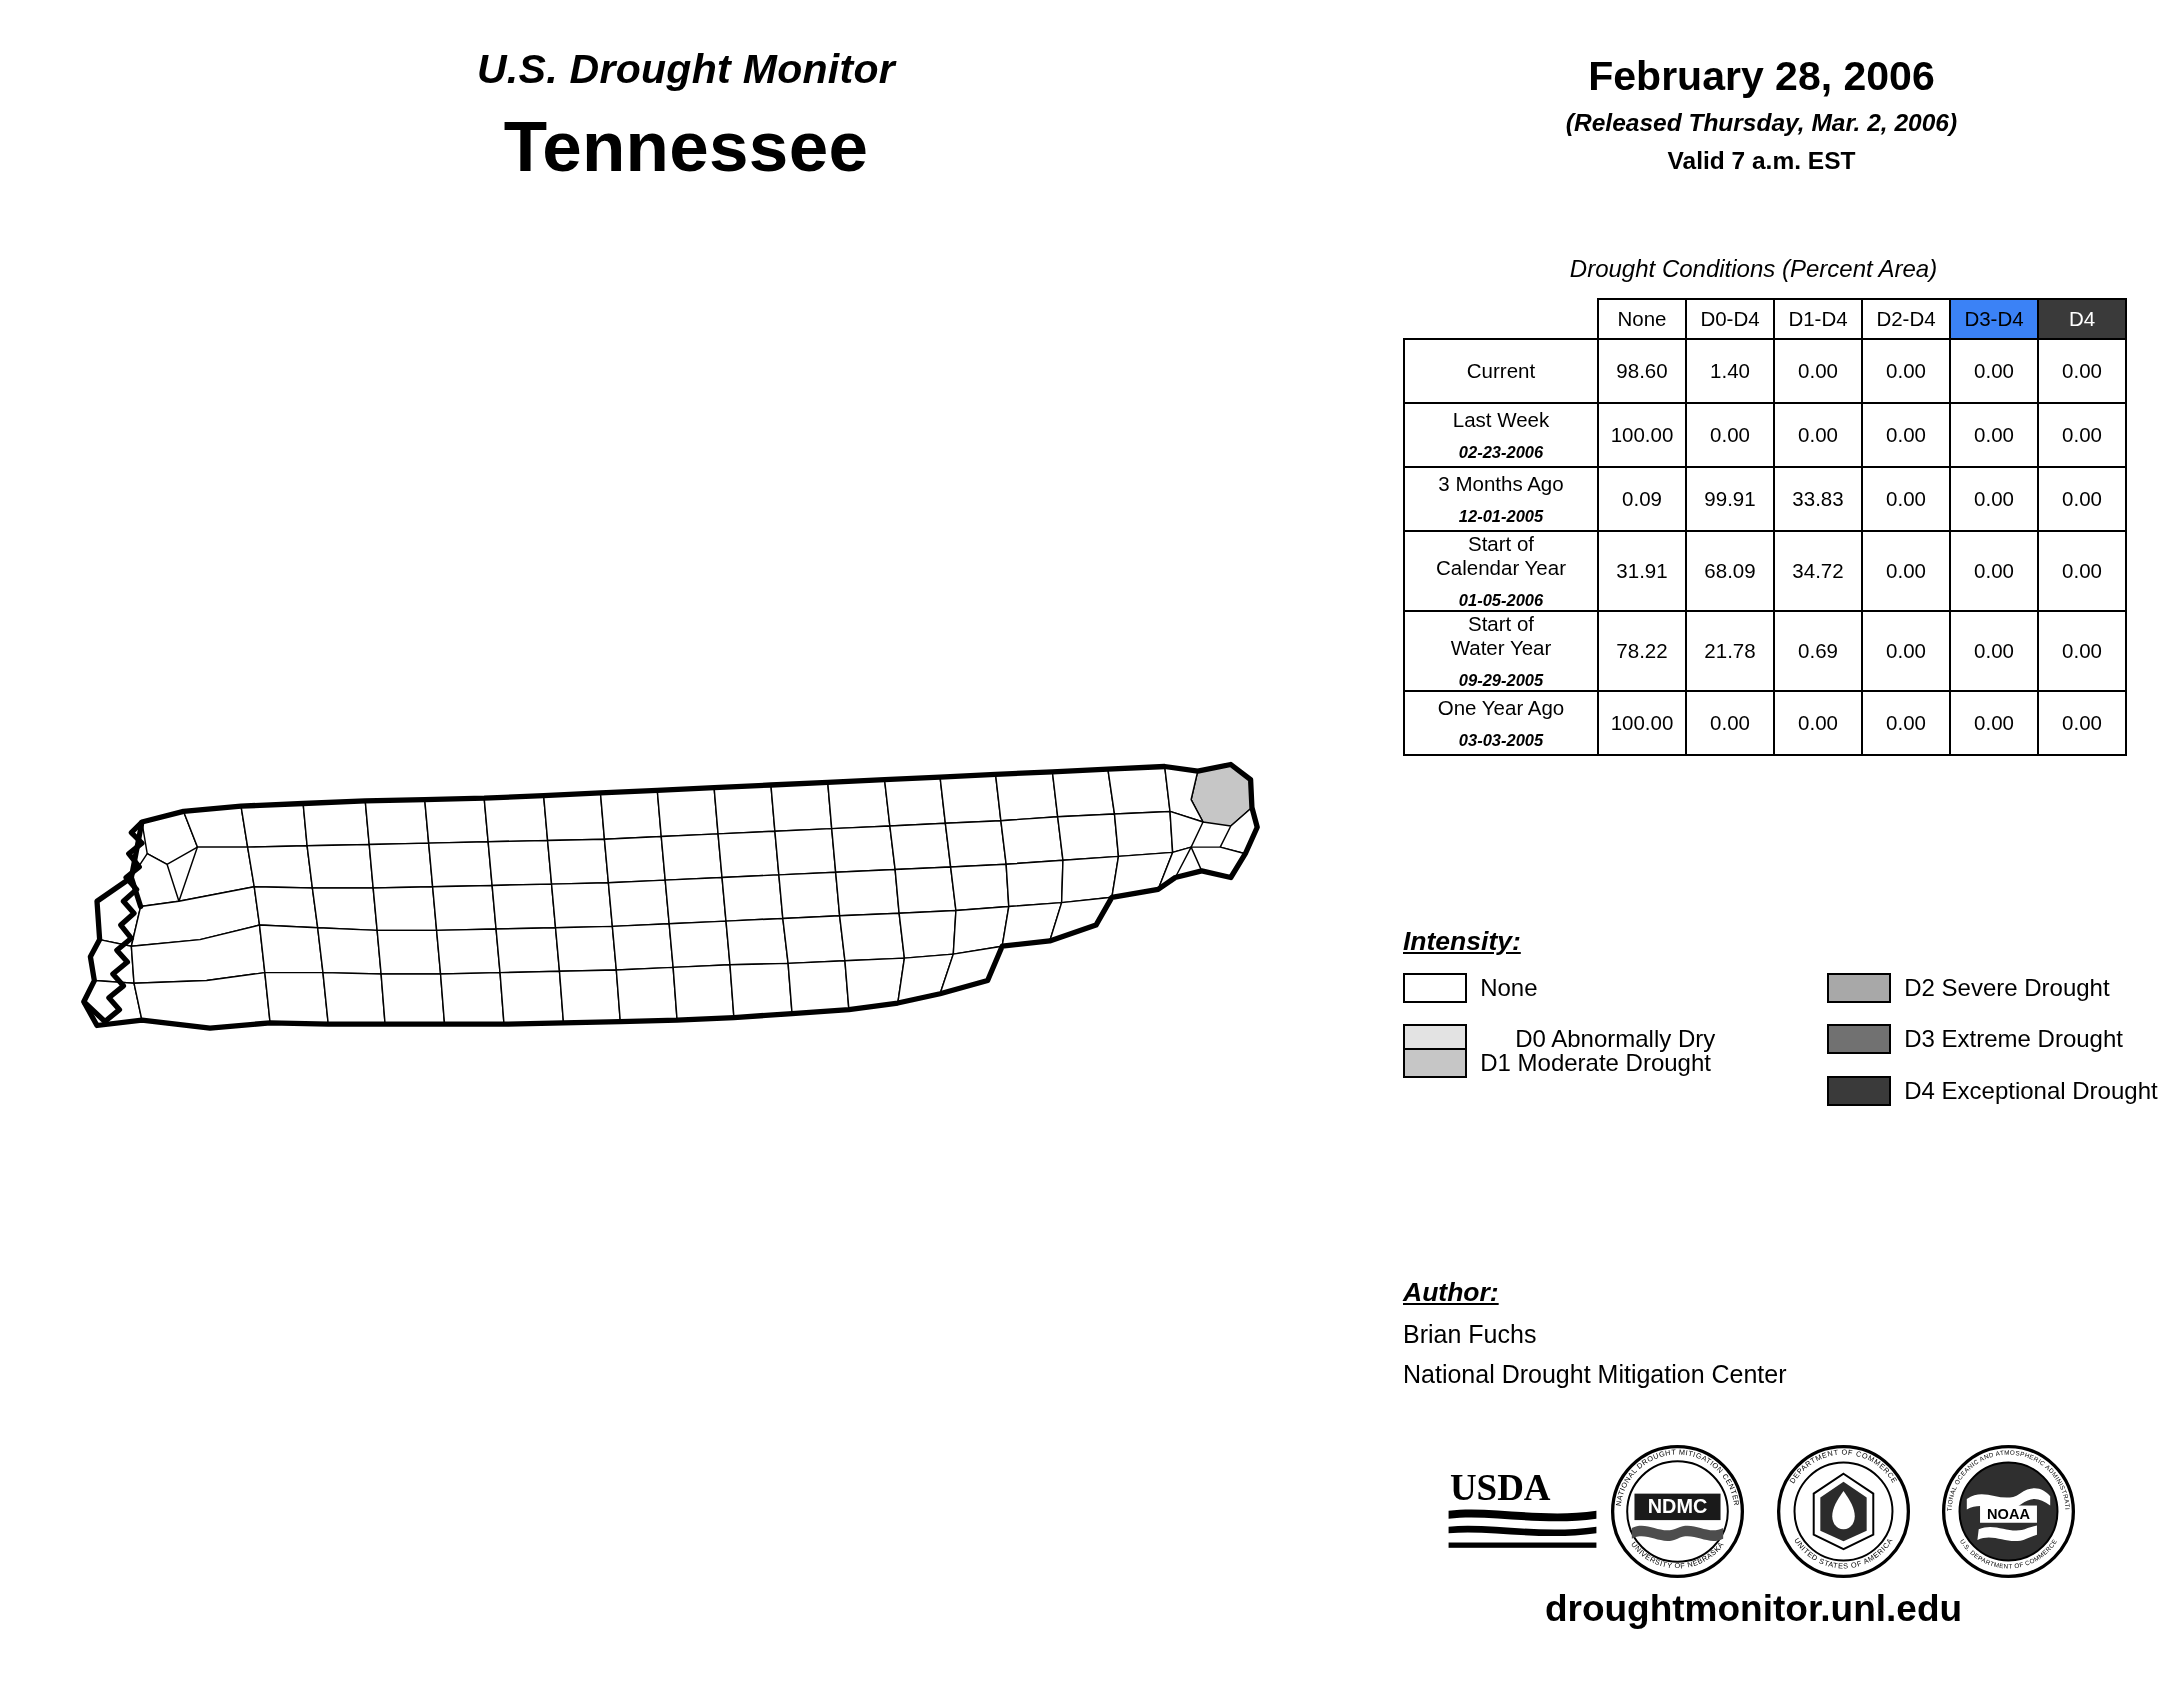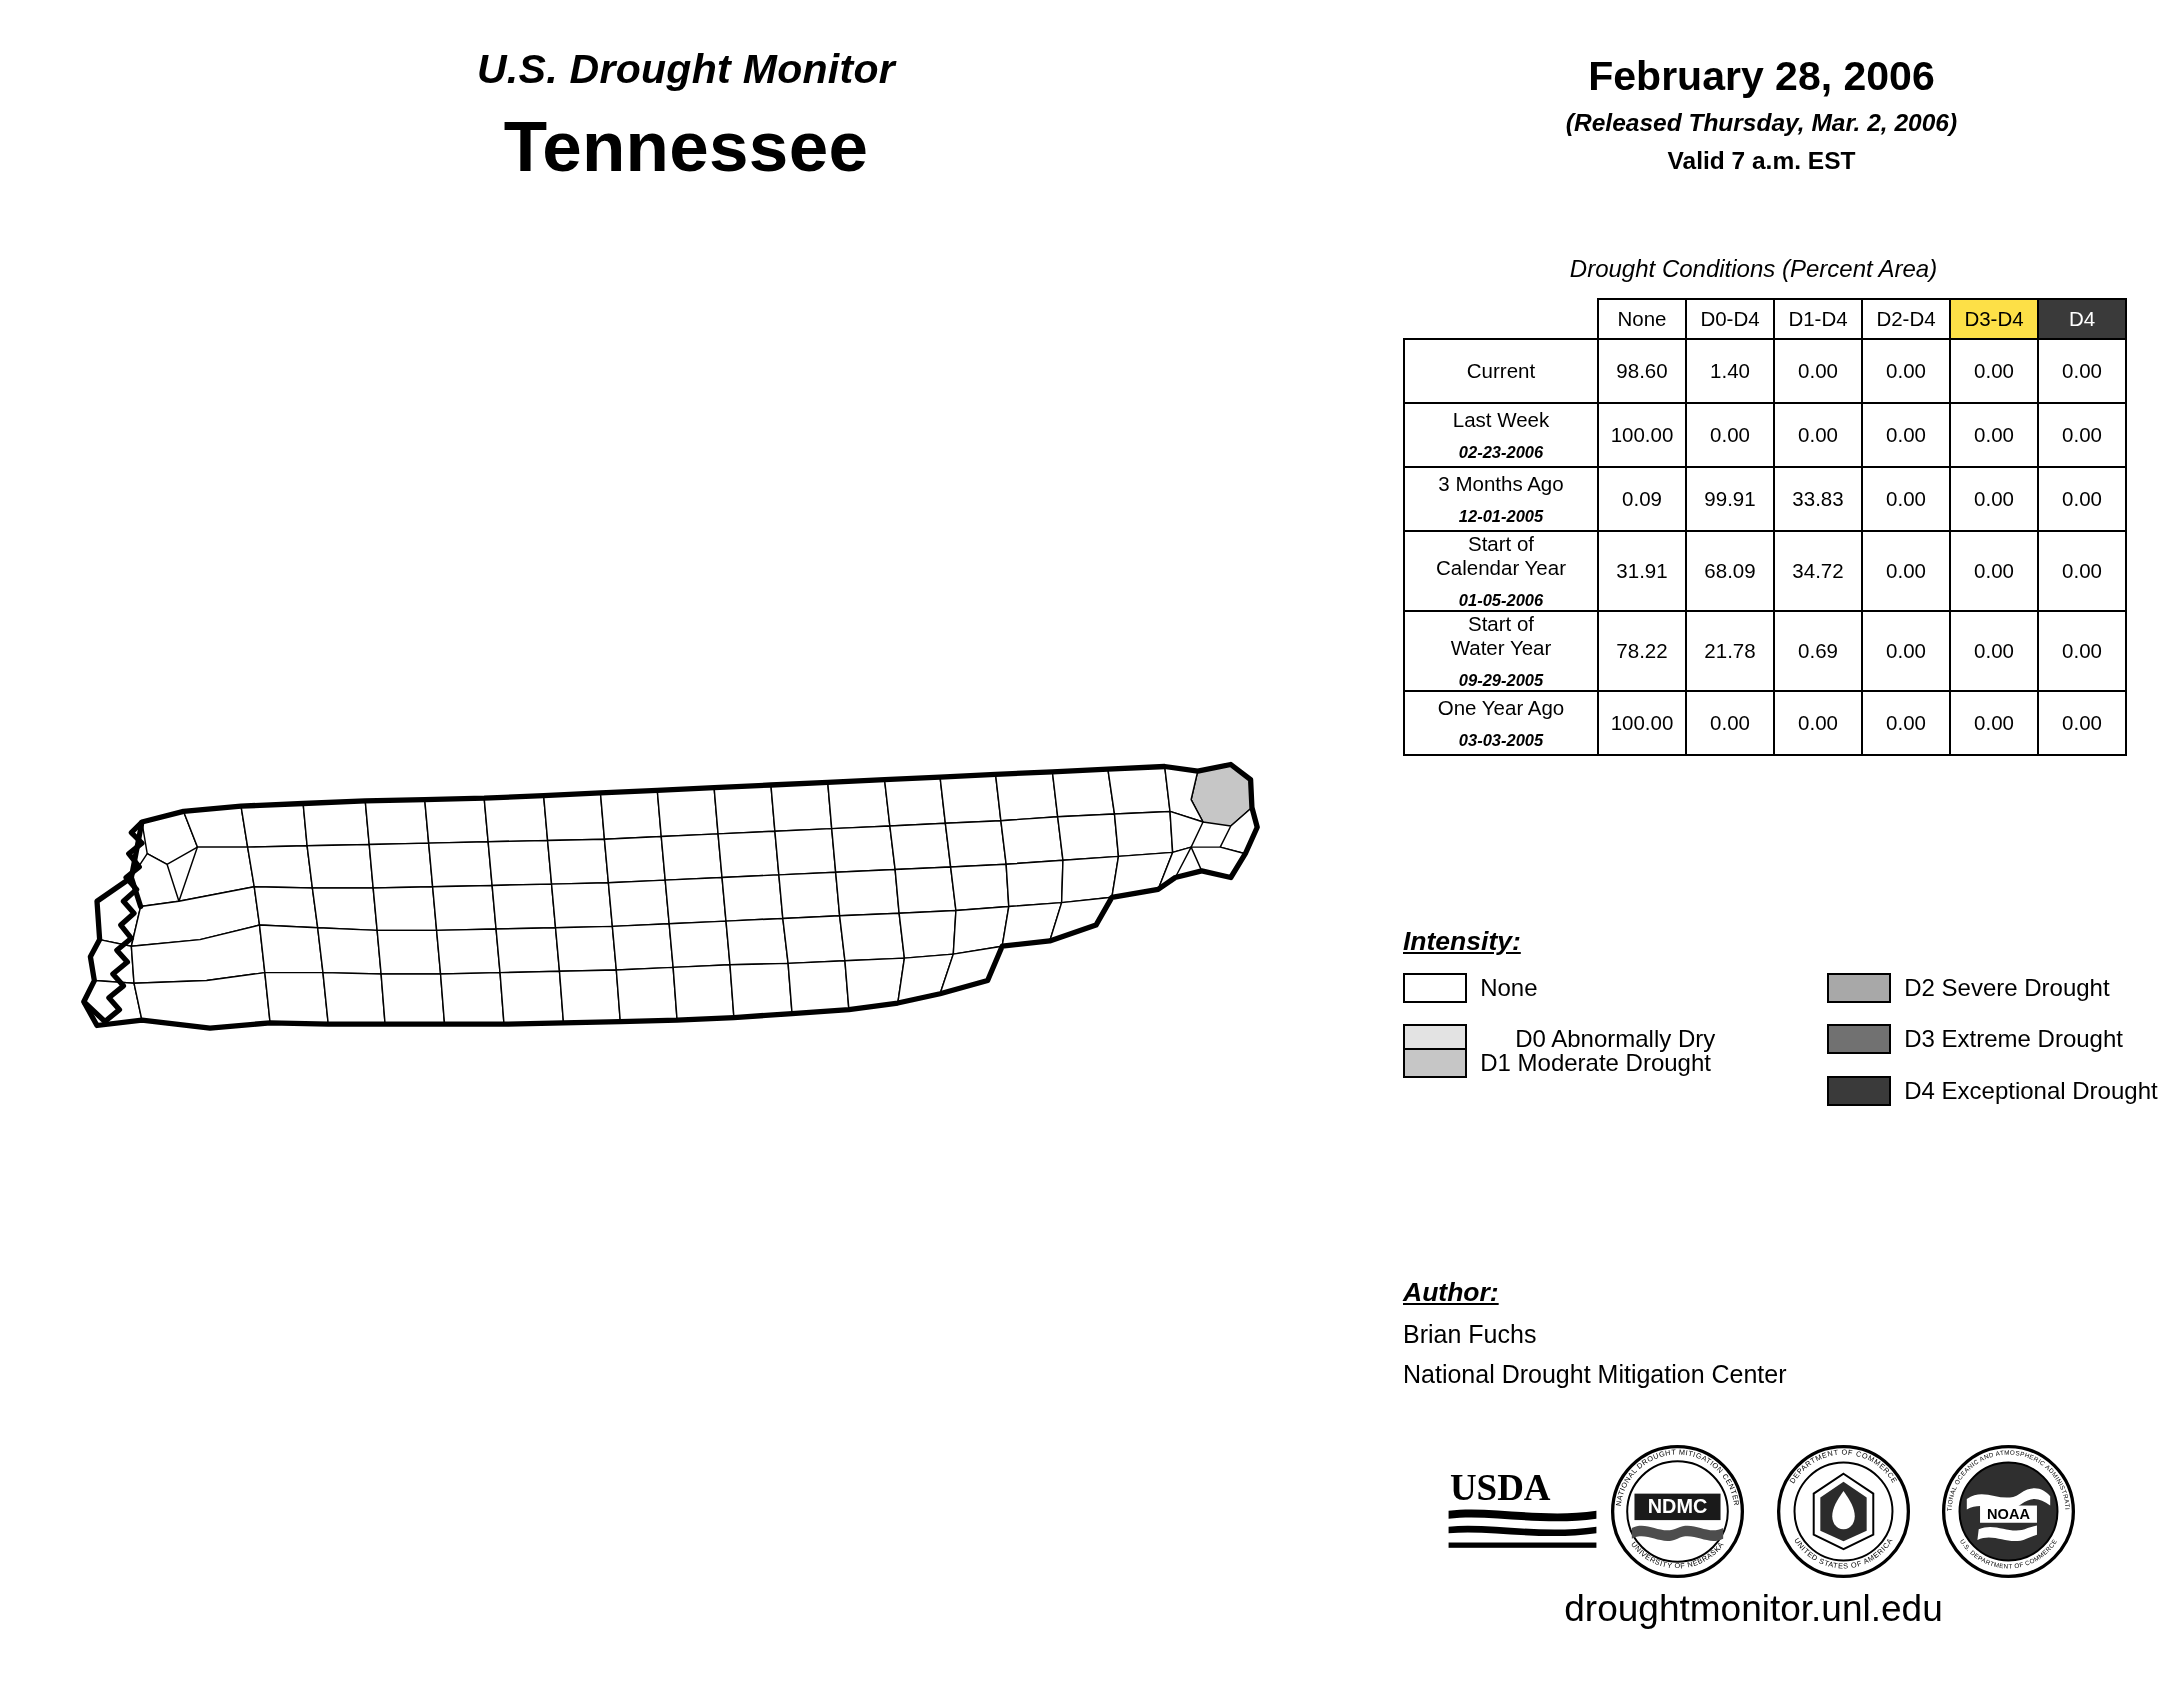--- a/index.html
+++ b/index.html
@@ -110,21 +110,21 @@
     padding: 0;
     font-weight: normal;
   }
   #cond-table thead th {
     height: 38px;
     font-size: 20.5px;
   }
   #cond-table thead th.corner {
     border: none;
   }
-  .hdr-d3 { background: #fde047; }
+  .hdr-d3 { background: #3b82f6; }
   .hdr-d4 { background: #3a3a3a; color: #ffffff; }
   .rowlabel {
     width: 192px;
     font-weight: bold;
     font-size: 20.5px;
     line-height: 1.15;
     padding: 6.6px 2.6px;
   }
   .rowlabel .sub {
     display: block;
@@ -215,21 +215,21 @@
   #logo-doc  { left: 384px; top: 0px; }
   #logo-noaa { left: 549px; top: 0px; }
 
   #footer-url {
     position: absolute;
     left: 0;
     top: 1588px;
     width: 767px;
     text-align: center;
     font-size: 37px;
-    font-weight: normal;
+    font-weight: bold;
   }
 </style>
 </head>
 <body>
 
 <div id="left-panel">
 
   <div id="title-block">
     <div id="title-usdm">U.S. Drought Monitor</div>
     <div id="title-state">Tennessee</div>

